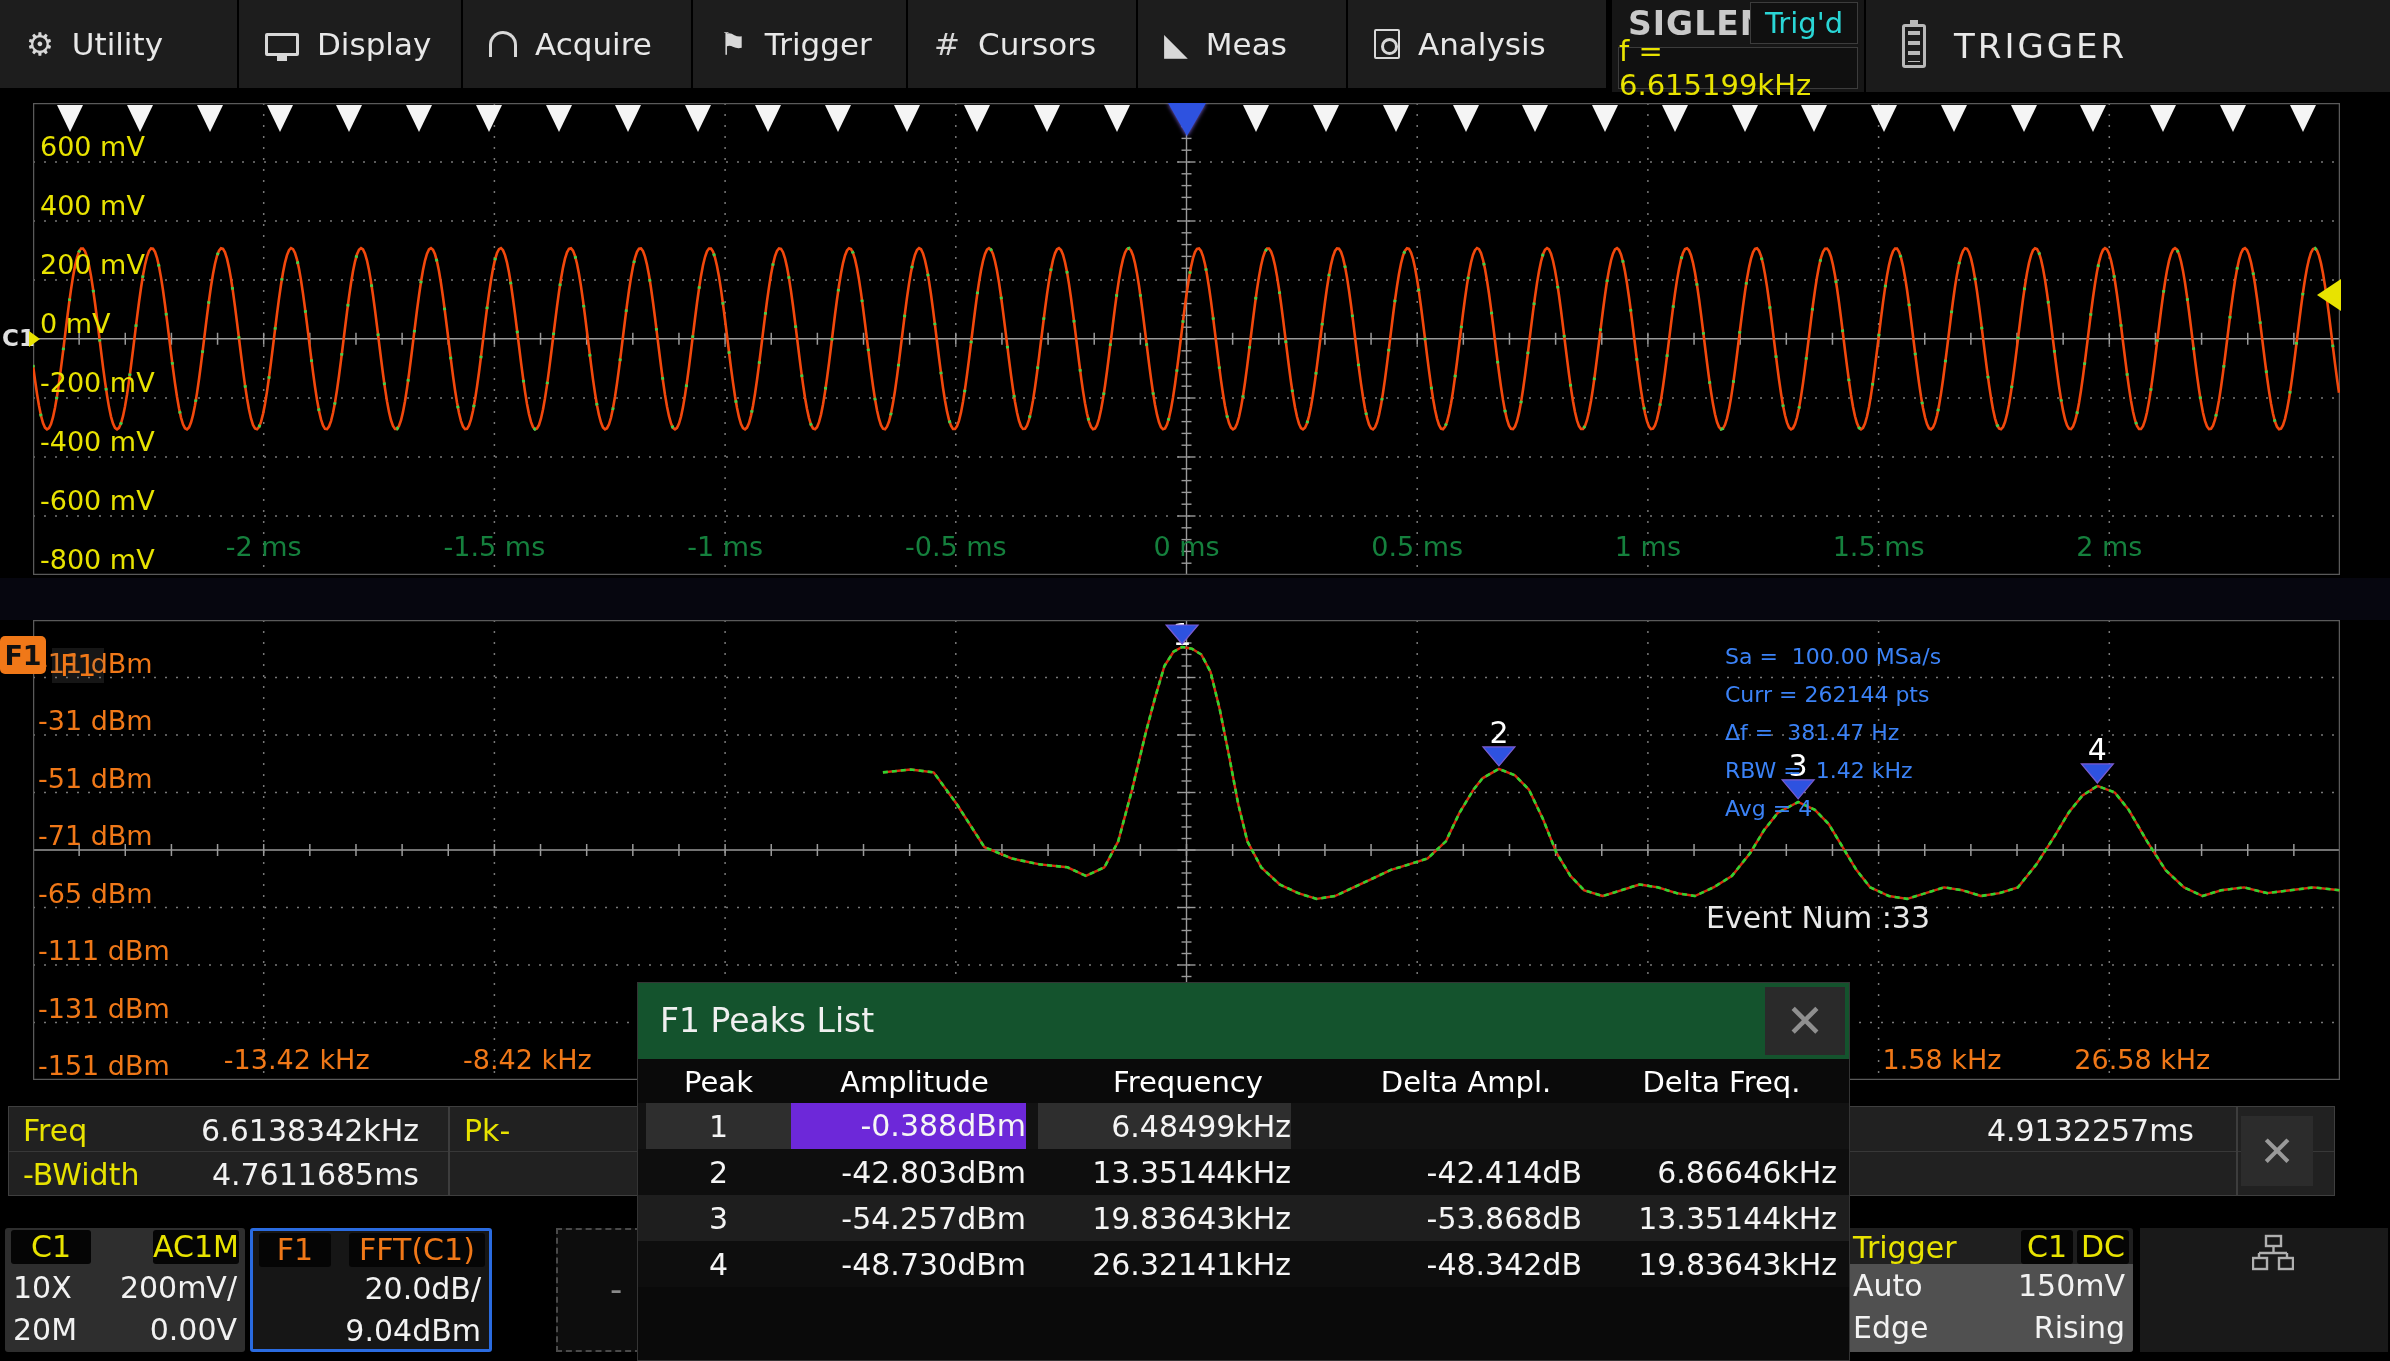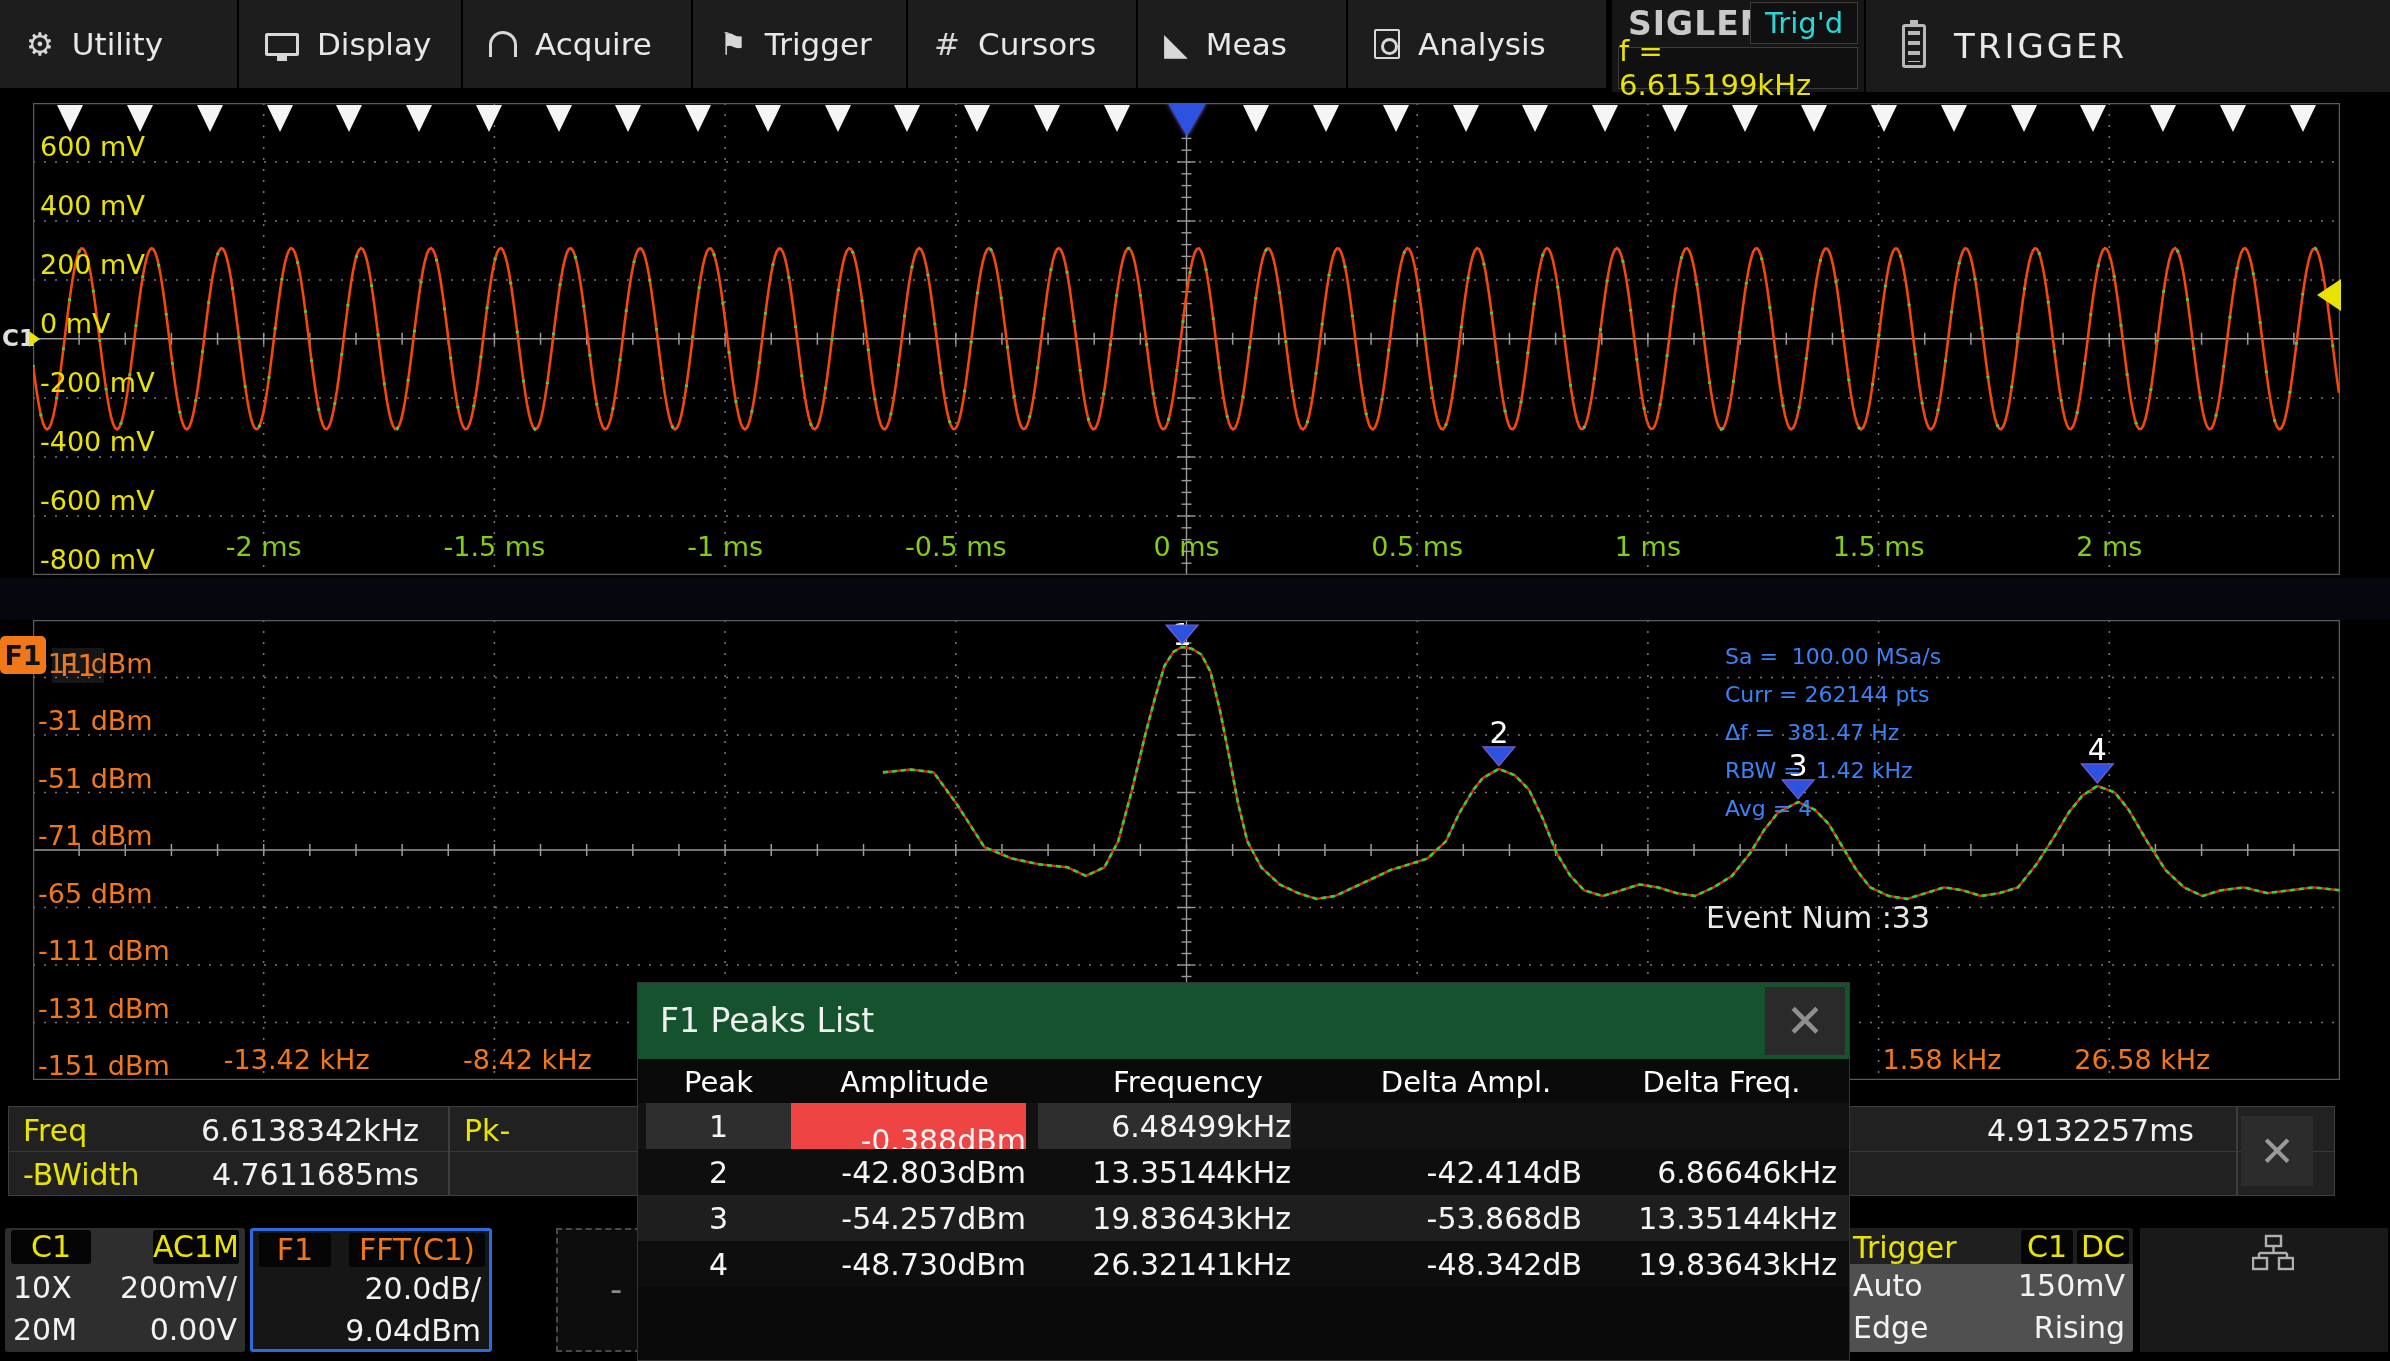--- a/index.html
+++ b/index.html
@@ -35,21 +35,21 @@
   .battery::before { content:""; position:absolute; top:-7px; left:5px; width:8px; height:4px; background:#b8b8b8; }
   #trigger-panel-label { margin-left:28px; color:#e8e8e8; font-size:34px; letter-spacing:3px; }
 
   
   #scope-grid { position:absolute; left:33px; top:103px; width:2307px; height:472px; background:#000; overflow:hidden; }
   #fft-grid   { position:absolute; left:33px; top:620px;  width:2307px; height:460px; background:#000; overflow:hidden; }
   .gap-strip { position:absolute; left:0; width:2390px; background:#06060f; }
   .axis-label { position:absolute; font-size:27px; white-space:nowrap; }
   .ylab { color:#e8e300; }
   .flab { color:#f07818; }
-  .xlab-scope { color:#84cc16; transform:translateX(-50%); }
+  .xlab-scope { color:#15803d; transform:translateX(-50%); }
   .xlab-fft { color:#f07818; transform:translateX(-50%); }
 
   .seg-tri { position:absolute; top:2px; width:0; height:0;
     border-left:13px solid transparent; border-right:13px solid transparent; border-top:27px solid #f5f5f5; }
   #trig-pos-tri { position:absolute; top:0; width:0; height:0; z-index:3;
     border-left:19px solid transparent; border-right:19px solid transparent; border-top:33px solid #2e52e0;
     filter:drop-shadow(0 0 2px #8a6cf0); }
   #c1-ground-label { position:absolute; left:2px; top:325px; color:#e0e0e0; font-size:23px; font-weight:bold; }
   #c1-ground-arrow { position:absolute; left:29px; top:331px; width:0; height:0;
     border-top:8px solid transparent; border-bottom:8px solid transparent; border-left:11px solid #e8e300; }
@@ -500,21 +500,21 @@
     <div id="dlg-header">
         <div class="dlg-hcell" style="left: 8px; width: 145px;">Peak</div>
         <div class="dlg-hcell" style="left: 153px; width: 247px;">Amplitude</div>
         <div class="dlg-hcell" style="left: 400px; width: 300px;">Frequency</div>
         <div class="dlg-hcell" style="left: 700px; width: 256px;">Delta Ampl.</div>
         <div class="dlg-hcell" style="left: 956px; width: 255px;">Delta Freq.</div>
       </div>
     <div id="dlg-rows">
         <div class="dlg-row" style="top: 120px; background: rgb(18, 18, 18);">
           <div class="dlg-cell" style="left: 8px; width: 145px; text-align: center; background: rgb(46, 46, 46); top: 0px; height: 46px; padding-top: 6px;">1</div>
-          <div class="dlg-cell" style="left: 153px; width: 235px; text-align: right; background: #ef4444; top: 0px; height: 46px; padding-top: 20px;">-0.388dBm</div>
+          <div class="dlg-cell" style="left: 153px; width: 235px; text-align: right; background: #6d28d9; top: 0px; height: 46px; padding-top: 5px;">-0.388dBm</div>
           <div class="dlg-cell" style="left: 400px; width: 253px; text-align: right; background: rgb(46, 46, 46); top: 0px; height: 46px; padding-top: 6px;">6.48499kHz</div>
           <div class="dlg-cell" style="left: 700px; width: 244px; text-align: right;"></div>
           <div class="dlg-cell" style="left: 956px; width: 243px; text-align: right;"></div>
         </div>
         <div class="dlg-row" style="top: 166px; background: rgb(14, 14, 14);">
           <div class="dlg-cell" style="left: 8px; width: 145px; text-align: center;">2</div>
           <div class="dlg-cell" style="left: 153px; width: 235px; text-align: right;">-42.803dBm</div>
           <div class="dlg-cell" style="left: 400px; width: 253px; text-align: right;">13.35144kHz</div>
           <div class="dlg-cell" style="left: 700px; width: 244px; text-align: right;">-42.414dB</div>
           <div class="dlg-cell" style="left: 956px; width: 243px; text-align: right;">6.86646kHz</div>

